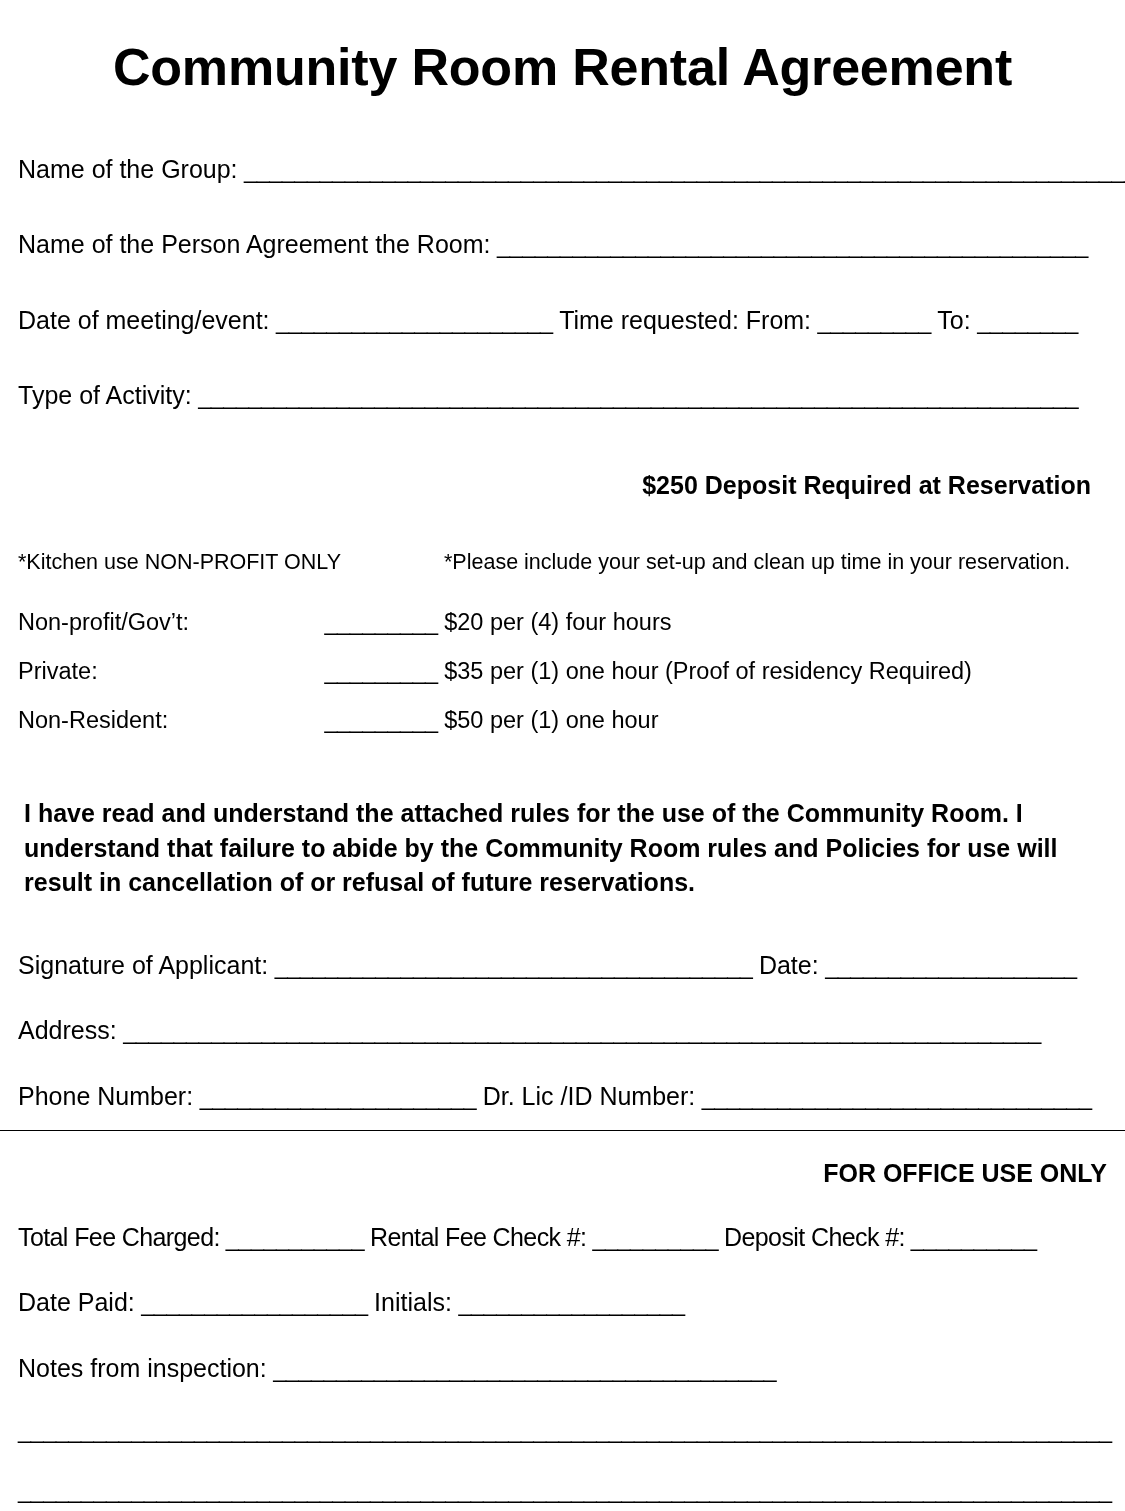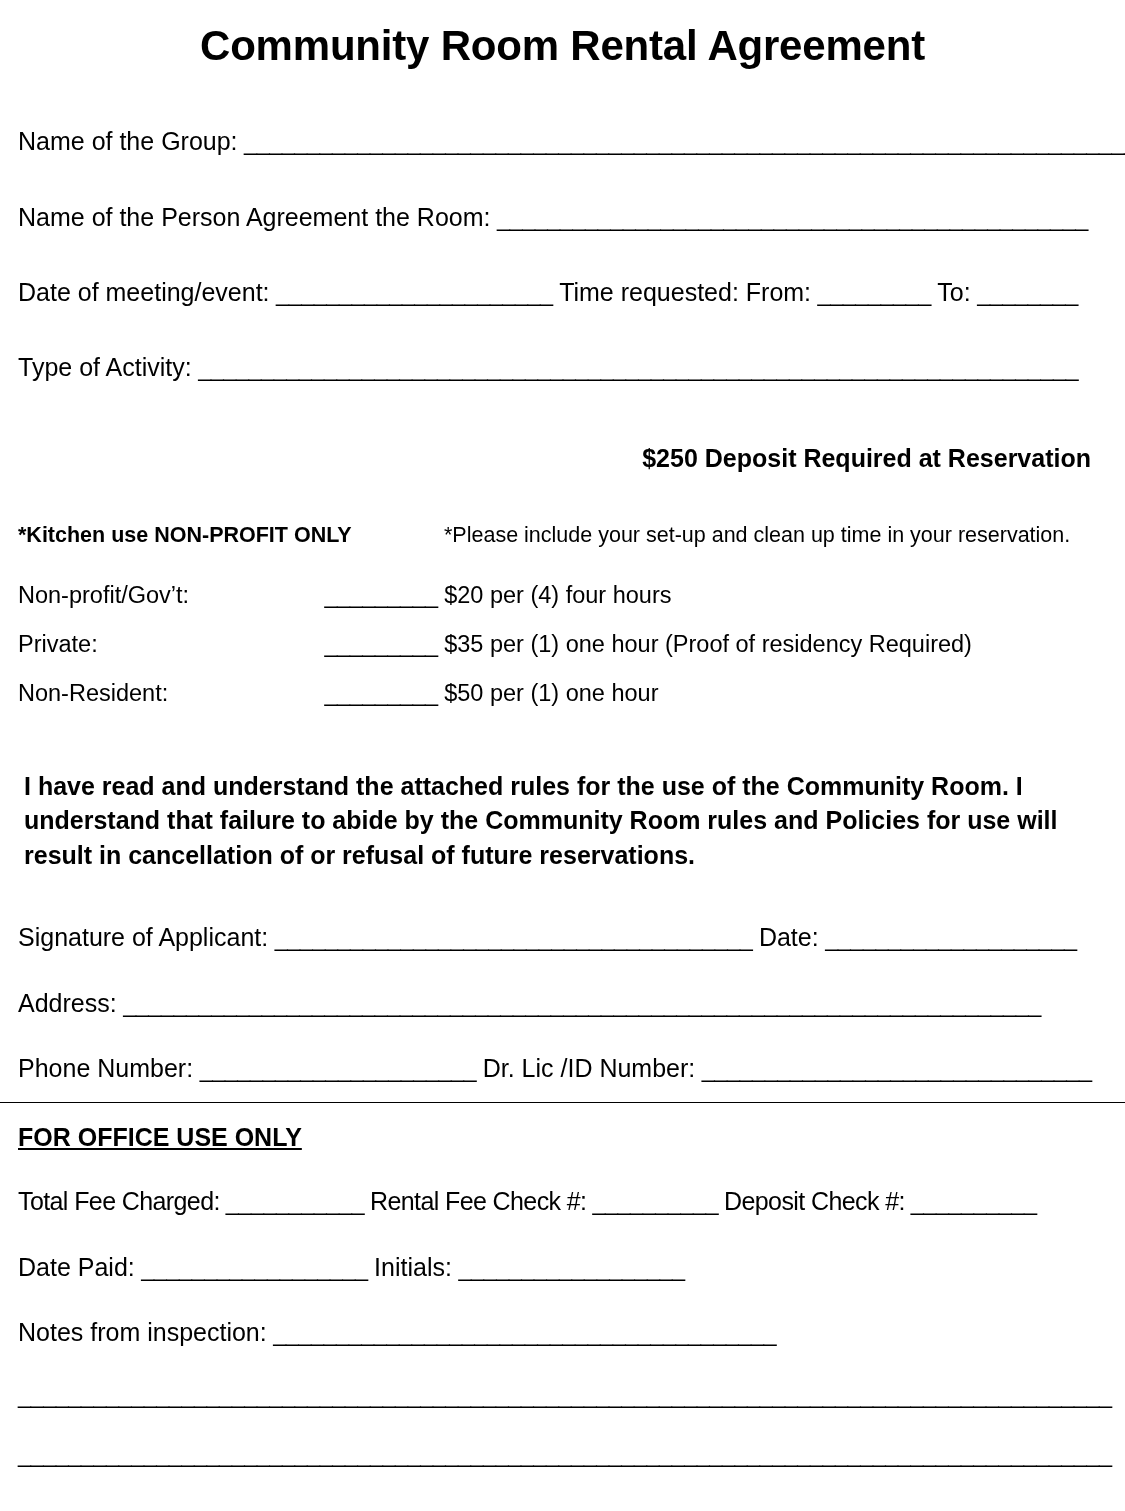--- a/index.html
+++ b/index.html
@@ -16,24 +16,24 @@
   }
   .page {
     width: 1125px;
     min-height: 1511px;
     box-sizing: border-box;
     padding: 14px 18px 0 18px;
     position: relative;
   }
   .doc-title {
     text-align: center;
-    font-size: 42px;
+    font-size: 52px;
     font-weight: bold;
     letter-spacing: -0.2px;
-    margin: 8px 0 0 0;
+    margin: 24px 0 0 0;
     line-height: 1.15;
   }
   .line-row {
     font-size: 23.5px;
     line-height: 1.25;
     white-space: nowrap;
   }
   .label {
     font-size: 25px;
   }
@@ -49,21 +49,21 @@
   .deposit {
     text-align: right;
     font-size: 25px;
     font-weight: bold;
     margin: 16px;
   }
   .notes-row {
     font-size: 21.5px;
     white-space: nowrap;
   }
-  .notes-row .col1 { display: inline-block; width: 420px; font-weight: bold; }
+  .notes-row .col1 { display: inline-block; width: 420px; }
 
   .fee-row {
     font-size: 23.5px;
     white-space: nowrap;
   }
   .fee-row .fee-label { display: inline-block; width: 300px; }
   .fee-row .fee-blank { letter-spacing: -0.5px; }
 
   .statement {
     font-size: 25px;
@@ -71,25 +71,24 @@
     line-height: 1.38;
     margin: 6px;
   }
 
   .divider {
     border: none;
     border-top: 1.5px solid #000;
     margin: 18px -18px 0 -18px;
   }
   .office-title {
-    text-align: left;
-    font-size: 25px;
-    font-weight: bold;
-    text-decoration: underline;
-    margin: 20px 0 0 0;
+    text-align: right;
+    font-size: 25px;
+    font-weight: bold;
+    margin: 28px 0 0 0;
   }
   .tight { letter-spacing: -0.6px; }
   .ruleline {
     font-size: 23.5px;
     letter-spacing: -0.5px;
     line-height: 1.1;
   }
 </style>
 </head>
 <body>

